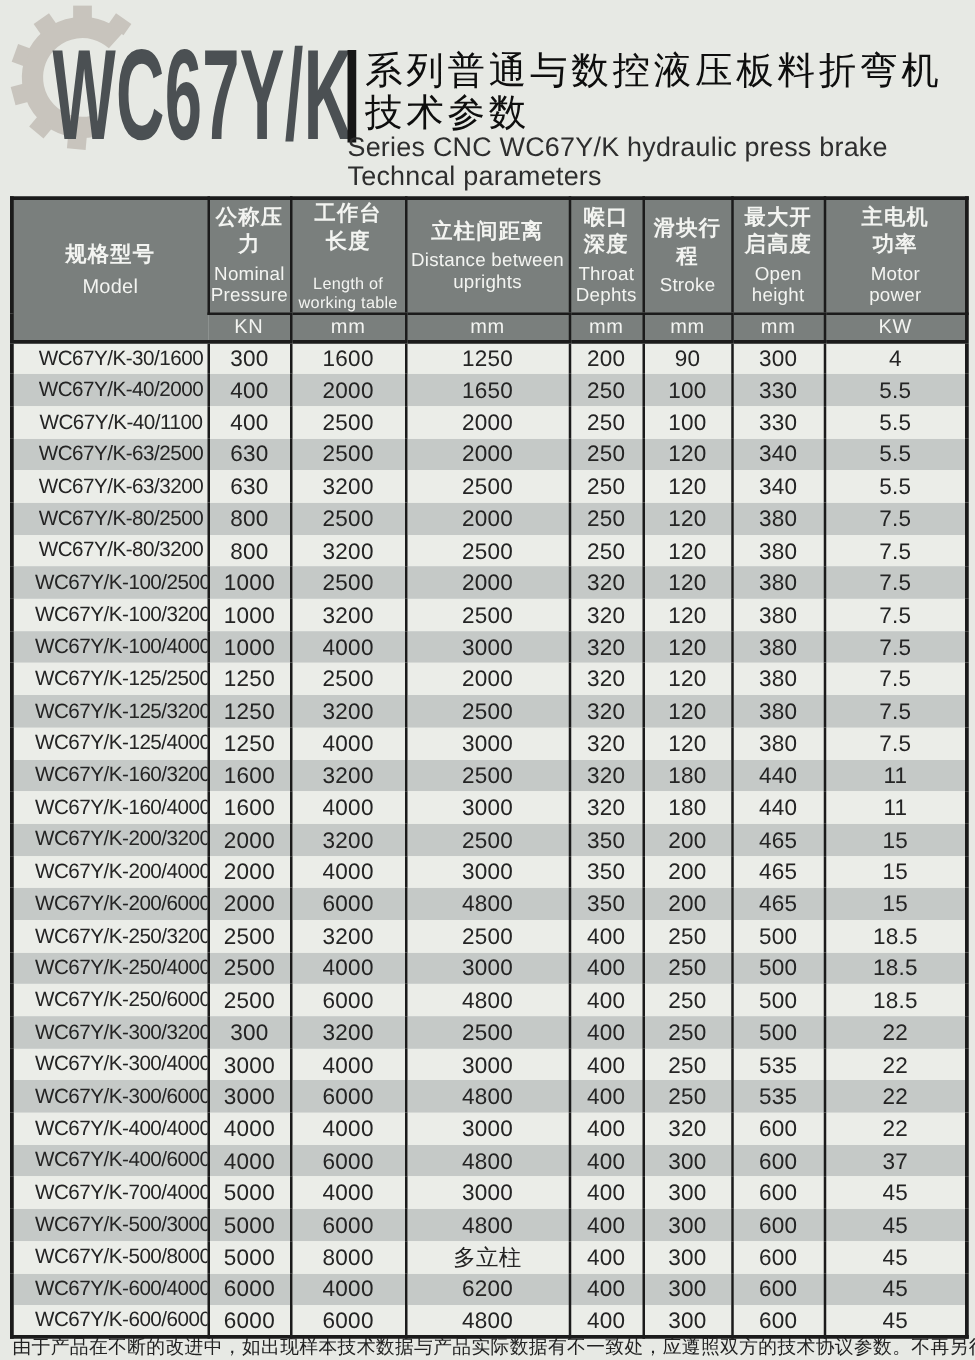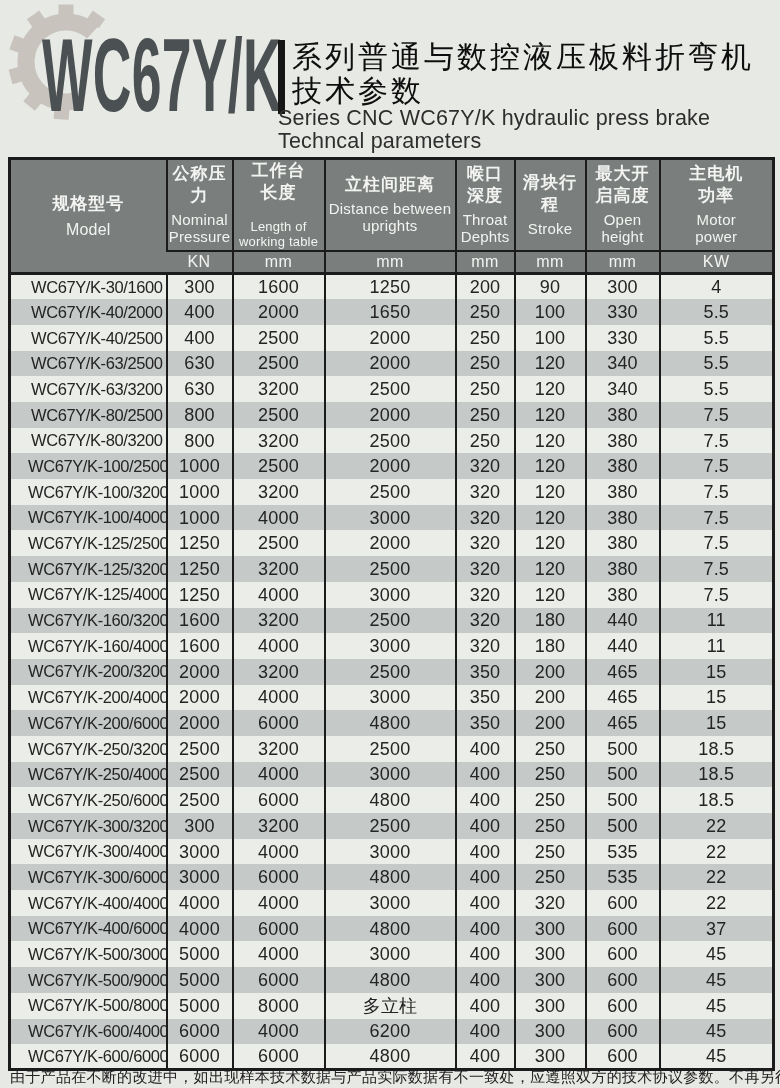--- a/index.html
+++ b/index.html
@@ -226,21 +226,21 @@
           <td class="model">WC67Y/K-40/2000</td>
           <td>400</td>
           <td>2000</td>
           <td>1650</td>
           <td>250</td>
           <td>100</td>
           <td>330</td>
           <td>5.5</td>
         </tr>
         <tr>
-          <td class="model">WC67Y/K-40/2500</td>
+          <td class="model">WC67Y/K-40/1100</td>
           <td>400</td>
           <td>2500</td>
           <td>2000</td>
           <td>250</td>
           <td>100</td>
           <td>330</td>
           <td>5.5</td>
         </tr>
         <tr class="alt">
           <td class="model">WC67Y/K-63/2500</td>
@@ -466,31 +466,31 @@
           <td class="model">WC67Y/K-400/6000</td>
           <td>4000</td>
           <td>6000</td>
           <td>4800</td>
           <td>400</td>
           <td>300</td>
           <td>600</td>
           <td>37</td>
         </tr>
         <tr>
+          <td class="model">WC67Y/K-700/4000</td>
+          <td>5000</td>
+          <td>4000</td>
+          <td>3000</td>
+          <td>400</td>
+          <td>300</td>
+          <td>600</td>
+          <td>45</td>
+        </tr>
+        <tr class="alt">
           <td class="model">WC67Y/K-500/3000</td>
-          <td>5000</td>
-          <td>4000</td>
-          <td>3000</td>
-          <td>400</td>
-          <td>300</td>
-          <td>600</td>
-          <td>45</td>
-        </tr>
-        <tr class="alt">
-          <td class="model">WC67Y/K-500/9000</td>
           <td>5000</td>
           <td>6000</td>
           <td>4800</td>
           <td>400</td>
           <td>300</td>
           <td>600</td>
           <td>45</td>
         </tr>
         <tr>
           <td class="model">WC67Y/K-500/8000</td>

